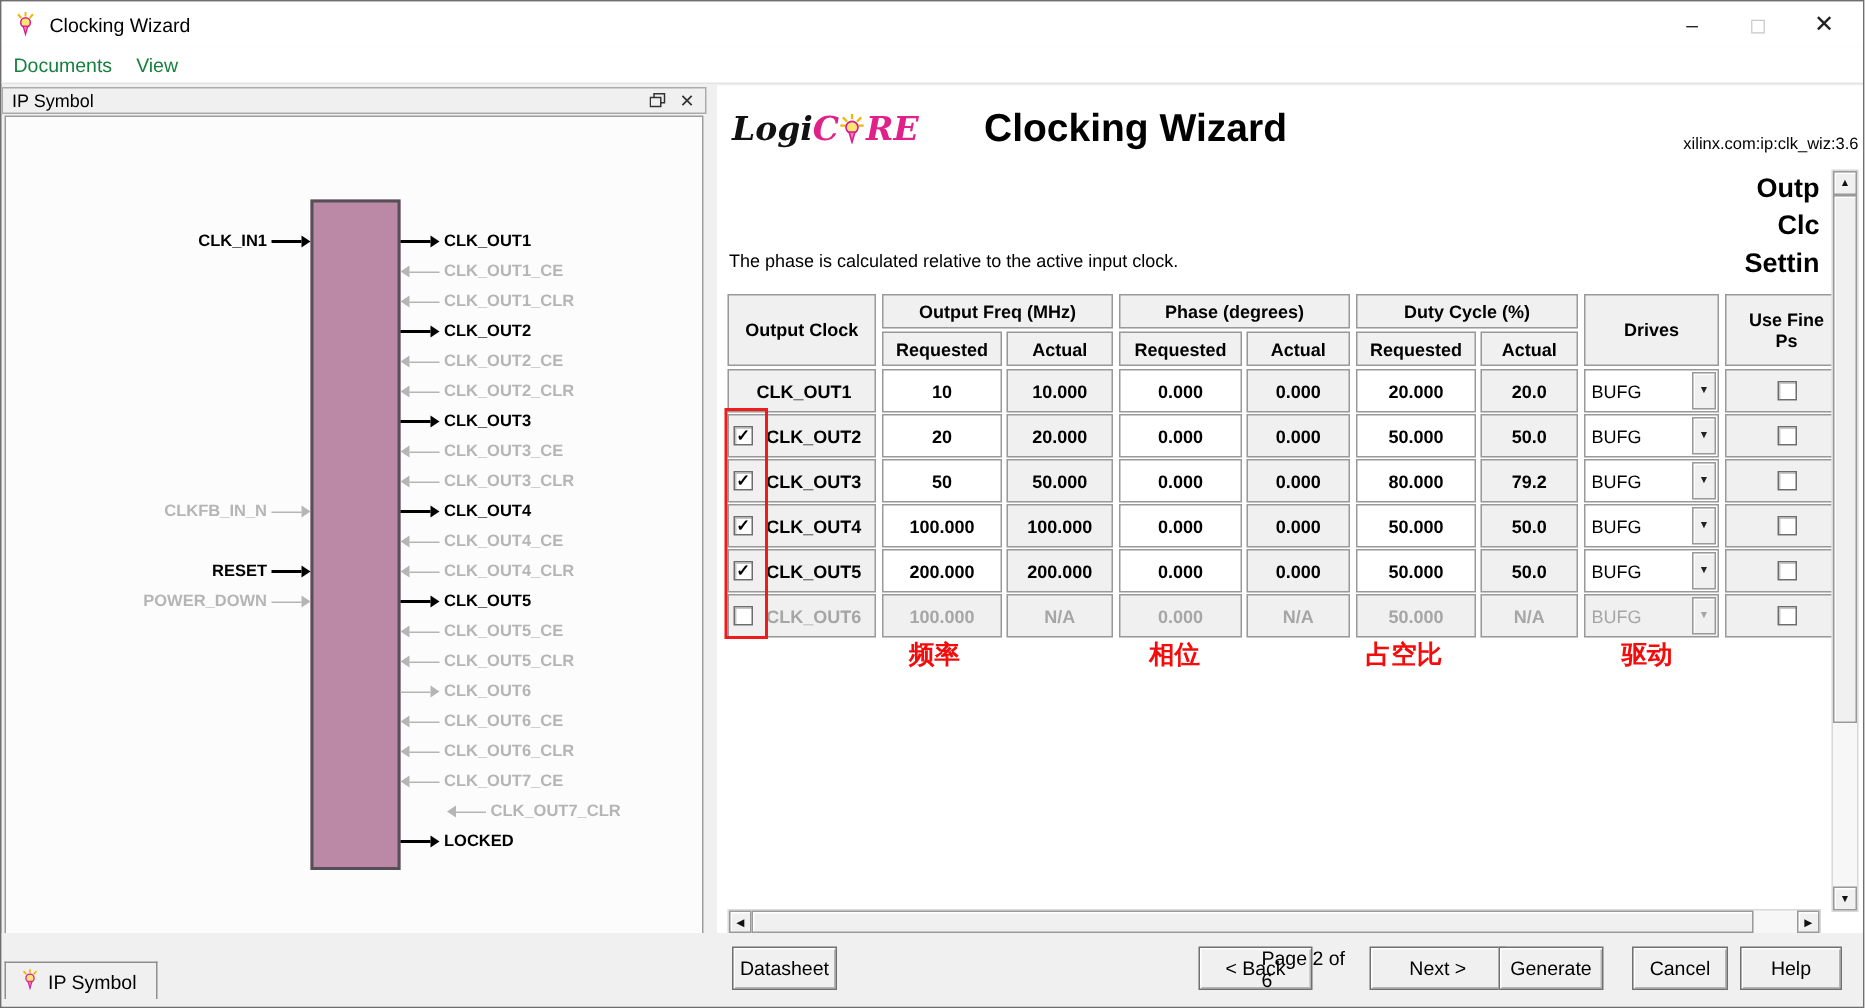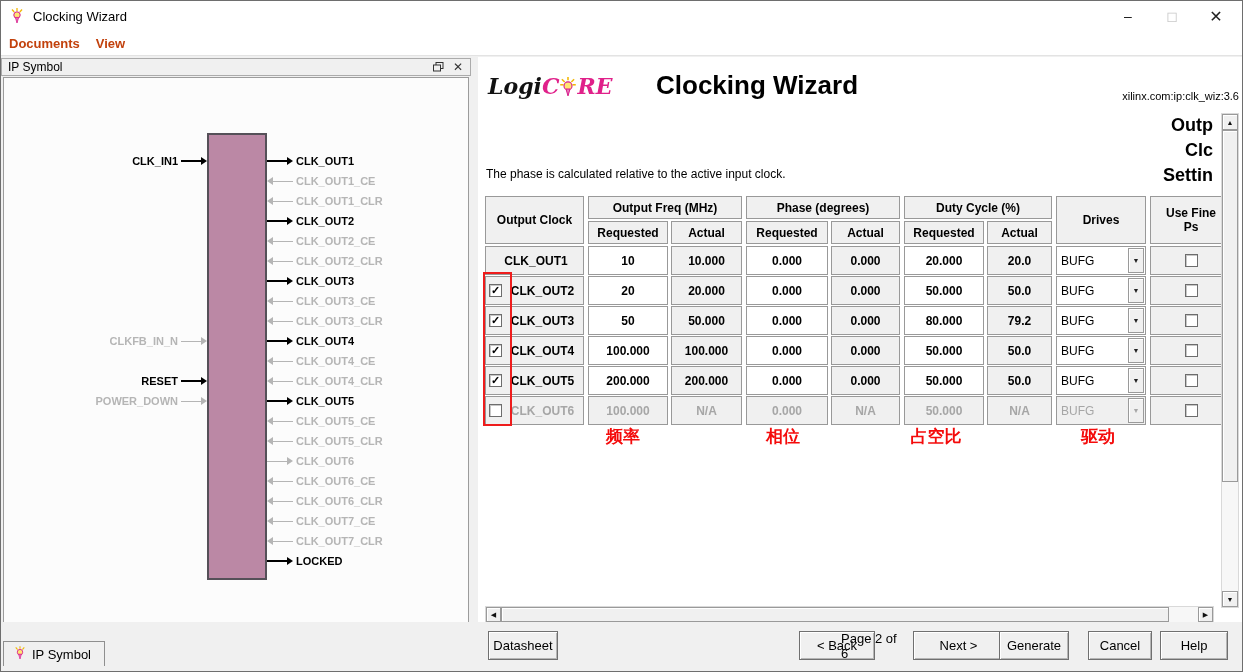--- a/index.html
+++ b/index.html
@@ -12,21 +12,21 @@
   
   .titlebar { position:absolute; left:0; top:0; width:100%; height:30px; background:#ffffff; }
   .titlebar .app-icon { position:absolute; left:9px; top:7px; }
   .titlebar .title { position:absolute; left:32px; top:8px; font-size:13px; color:#000; }
   .win-btn { position:absolute; top:0; width:42px; height:30px; display:flex; align-items:center; justify-content:center; font-size:14px; color:#222; }
   .win-btn.min { left:1106px; }
   .win-btn.max { left:1150px; color:#c9c9c9; }
   .win-btn.close { left:1194px; font-size:16px; }
   
   .menubar { position:absolute; left:0; top:30px; width:100%; height:25px; background:#ffffff; border-bottom:1px solid #e3e3e3; display:flex; align-items:center; }
-  .menu-item { font-size:13px; color:#c2410c; padding:3px 8px;font-weight:bold; }
+  .menu-item { font-size:13px; color:#15803d; padding:3px 8px; }
   
   .dock-header { position:absolute; left:0; top:57px; width:470px; height:18px; background:#f0f0f0; border:1px solid #ababab; display:flex; align-items:center; }
   .dock-title { font-size:12px; padding-left:6px; flex:1; }
   .dock-btn { width:16px; height:14px; display:flex; align-items:center; justify-content:center; margin-right:4px; color:#333; }
   .canvas { position:absolute; left:2px; top:76px; width:466px; height:562px; background:#fcfcfc; border:1px solid #9c9c9c; overflow:hidden; }
   .block { position:absolute; left:203px; top:55px; width:60px; height:447px; background:#bb88a5; border:2px solid #555058; }
   .pin { position:absolute; display:flex; align-items:center; height:14px; }
   .pin.out { left:263px; }
   .pin.inp { left:0; width:203px; justify-content:flex-end; }
   .pin.act { color:#000; }
@@ -219,21 +219,21 @@
       <div class="pin out ina" style="top: 416px;">
         <span class="arr-l"></span>
         <span class="pline"></span>
         <span class="plab">CLK_OUT6_CLR</span>
       </div>
       <div class="pin out ina" style="top: 436px;">
         <span class="arr-l"></span>
         <span class="pline"></span>
         <span class="plab">CLK_OUT7_CE</span>
       </div>
-      <div class="pin out ina" style="top: 456px;">
+      <div class="pin out ina" style="top: 456px; padding-left: 31px;">
         <span class="arr-l"></span>
         <span class="pline"></span>
         <span class="plab">CLK_OUT7_CLR</span>
       </div>
       <div class="pin out act" style="top: 476px;">
         <span class="pline"></span>
         <span class="arr-r"></span>
         <span class="plab">LOCKED</span>
       </div>
       <div class="pin inp act" style="top: 76px;">

